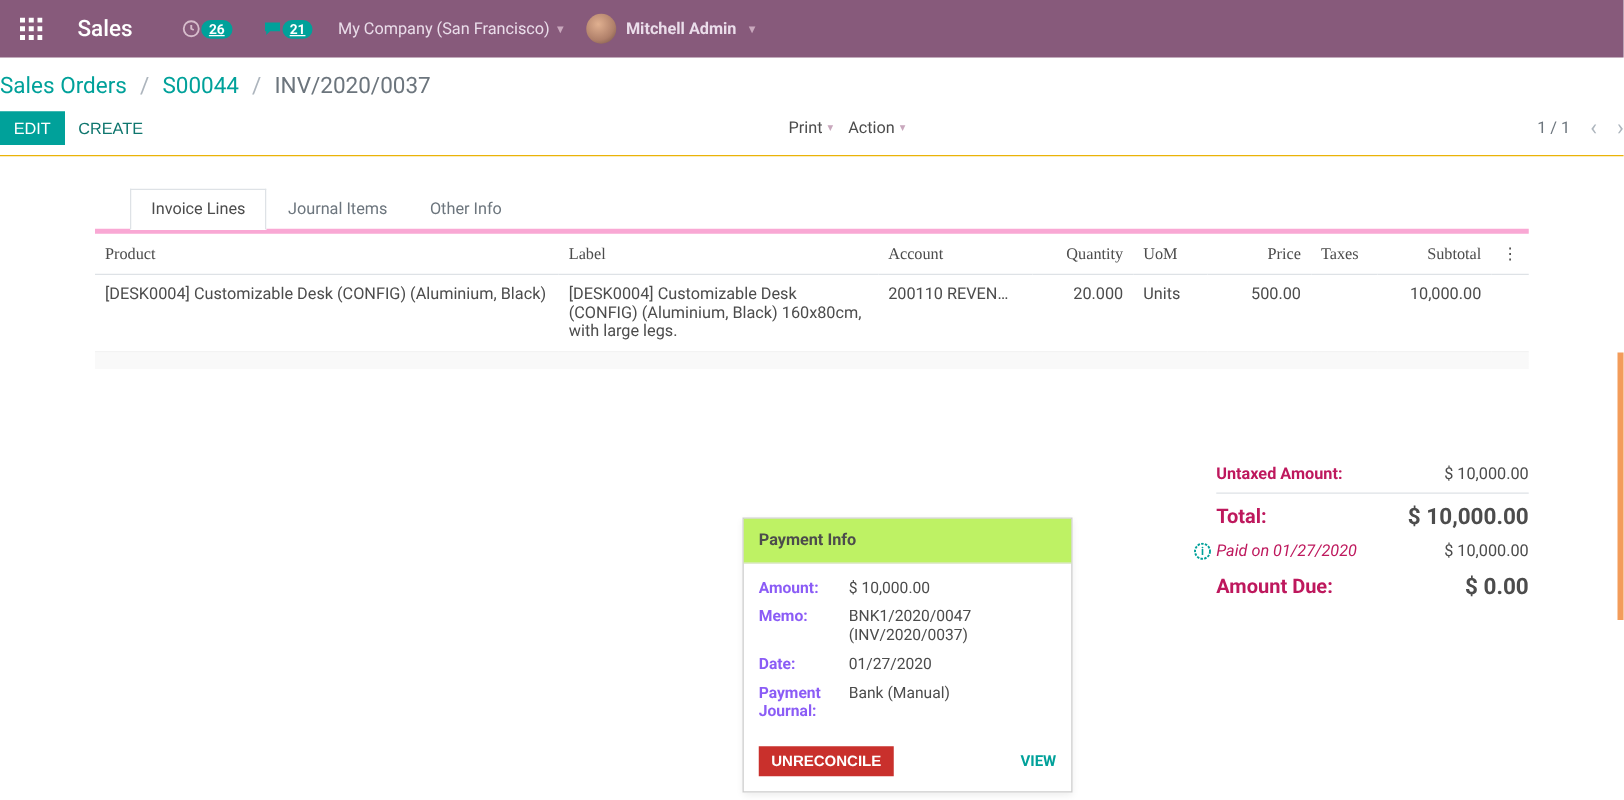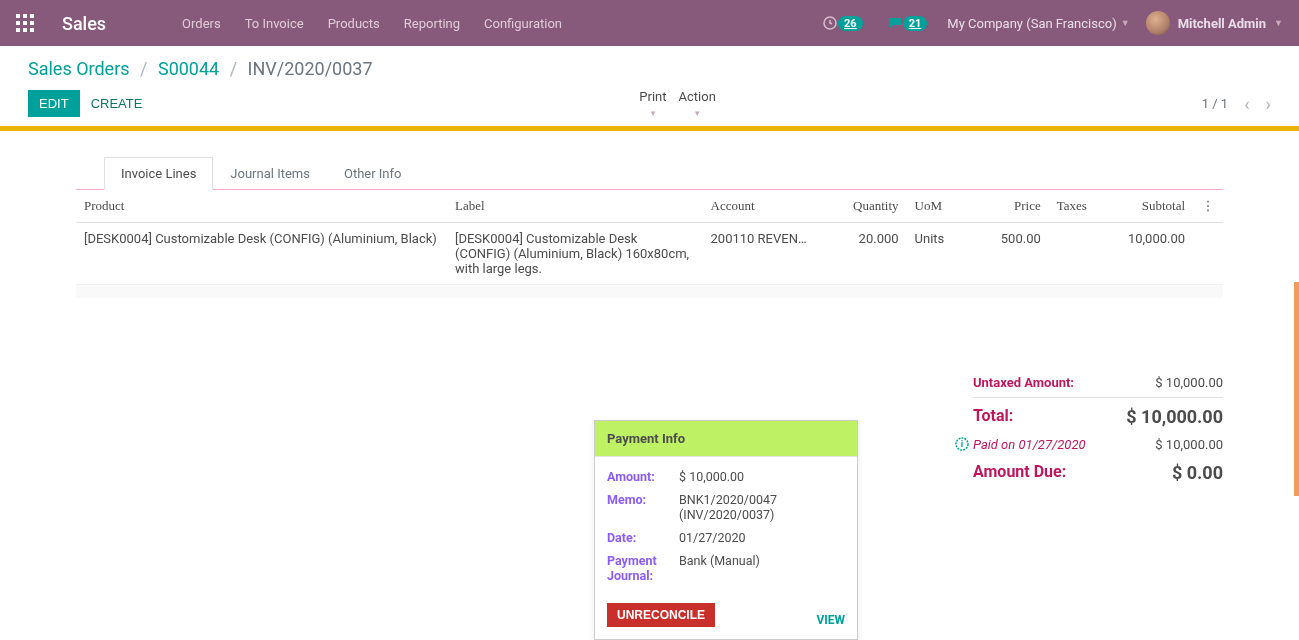--- a/index.html
+++ b/index.html
@@ -2,52 +2,52 @@
 <html><head>
 <meta charset="utf-8">
 <style>
 * { box-sizing: border-box; margin: 0; padding: 0; }
 body { font-family: -apple-system, BlinkMacSystemFont, "Segoe UI", Roboto, "Helvetica Neue", Arial, sans-serif; font-size: 13px; color: #4c4c4c; background: #fff; width: 1299px; height: 640px; overflow: hidden; position: relative; }
 
 
 .navbar { background: #875a7b; height: 46px; display: flex; align-items: center; padding: 0 16px; color: #fff; }
 .apps-icon { width: 18px; height: 18px; cursor: pointer; margin-right: 28px; }
 .apps-icon svg { display: block; }
-.brand { font-size: 18px; font-weight: 500; margin-right: 76px; cursor: pointer; }
+.brand { font-size: 18px; font-weight: 500; margin-right: 35px; cursor: pointer; }
 .nav-links { display: flex; gap: 24px; flex: 1; }
 .nav-link { color: #e0cbd8; font-size: 13px; cursor: pointer; }
 .nav-right { display: flex; align-items: center; gap: 16px; }
 .badge-wrap { display: inline-flex; align-items: center; cursor: pointer; padding: 2px 4px; border-radius: 10px; }
 .badge-wrap svg { margin-right: -2px; }
 .badge-pill { background: #00a19a; color: #fff; font-size: 11px; font-weight: 700; padding: 1px 6px; border-radius: 8px; margin-left: 2px; text-decoration: underline; }
 .company { color: #eaddea; font-size: 13px; cursor: pointer; display: inline-flex; align-items: center; gap: 4px; }
 .user { display: inline-flex; align-items: center; gap: 8px; cursor: pointer; color: #eaddea; font-size: 13px; font-weight: bold; }
 .avatar { width: 24px; height: 24px; border-radius: 50%; background: radial-gradient(circle at 40% 35%, #e0b090 0%, #b0806a 60%, #6d4c41 100%); }
 .caret { font-size: 9px; color: #c9a8bd; }
 
 
-.controlbar { border-bottom: 5px solid #eab308; padding: 12px 28px 8px; }
+.controlbar { border-bottom: 1px solid #eab308; padding: 12px 0 8px; }
 .breadcrumb { font-size: 18px; color: #6c757d; margin-bottom: 10px; }
 .breadcrumb .bc-link { color: #00a19a; cursor: pointer; }
 .breadcrumb .bc-sep { color: #adb5bd; margin: 0 6px; }
 .ctrl-row { display: flex; align-items: center; }
 .btn { padding: 5px 10px; font-size: 13px; border: 1px solid transparent; cursor: pointer; }
 .btn-primary { background: #00a19a; color: #fff; }
 .btn-link { color: #0f766e; background: none; text-align: center; }
 .ctrl-center { flex: 1; display: flex; justify-content: center; gap: 12px; }
-.ctrl-center .dd { color: #4c4c4c; cursor: pointer; font-size: 13px; display: inline-flex; align-items: center; gap: 4px; flex-direction: column; }
+.ctrl-center .dd { color: #4c4c4c; cursor: pointer; font-size: 13px; display: inline-flex; align-items: center; gap: 4px; }
 .pager { margin-left: auto; display: flex; align-items: center; gap: 16px; color: #6c757d; }
 .pager .arrow { color: #adb5bd; font-size: 18px; cursor: pointer; }
 
 
 .sheet-wrap { padding: 0 76px; position: relative; }
 .sheet { background: #fff; }
 
 
-.tabs { display: flex; border-bottom: 1px solid #f9a8d4; margin-top: 26px; padding-left: 28px; }
+.tabs { display: flex; border-bottom: 4px solid #f9a8d4; margin-top: 26px; padding-left: 28px; }
 .tab { padding: 8px 16px; border: 1px solid transparent; border-bottom: none; color: #6c757d; cursor: pointer; font-size: 13px; margin-bottom: -1px; }
 .tab.active { border-color: #dee2e6; background: #fff; border-bottom: 1px solid #fff; color: #4c4c4c; }
 
 
 table.lines { width: 100%; border-collapse: collapse; }
 table.lines th { text-align: left; padding: 8px; font-weight: 500; color: #4c4c4c; font-size: 13px; border-bottom: 1px solid #dee2e6; font-family: Liberation Serif, serif; }
 table.lines th.num, table.lines td.num { text-align: right; }
 table.lines td { padding: 8px; vertical-align: top; font-size: 13px; color: #4c4c4c; border-bottom: 1px solid #f0f0f0; }
 .col-kebab { width: 20px; text-align: center !important; color: #888; cursor: pointer; }
 .spacer-stripe { height: 26px; background: repeating-linear-gradient(#f9f9f9, #f9f9f9 13px, #fff 13px, #fff 26px); }
@@ -64,21 +64,21 @@
 .tot-row.sep { border-top: 1px solid #dee2e6; margin-top: 2px; padding-top: 8px; }
 .info-ico { position: absolute; left: -18px; width: 14px; height: 14px; cursor: pointer; }
 
 
 .popover { position: absolute; width: 264px; border: 1px solid #ccc; background: #fff; box-shadow: 0 2px 6px rgba(0,0,0,0.08); }
 .popover-head { background: #bef264; border-bottom: 1px solid #e6e6e6; padding: 10px 12px; font-weight: 700; font-size: 13px; }
 .popover-body { padding: 8px 12px; }
 .popover-body .prow { display: flex; padding: 4px 0; font-size: 12.5px; }
 .popover-body .plabel { width: 72px; font-weight: 700; color: #8b5cf6; }
 .popover-body .pval { flex: 1; color: #4c4c4c; }
-.popover-foot { display: flex; justify-content: space-between; align-items: flex-end; padding: 8px 12px 12px; }
+.popover-foot { display: flex; justify-content: space-between; align-items: center; padding: 8px 12px 12px; }
 .btn-danger { background: #c9302c; color: #fff; padding: 5px 10px; font-size: 12px; font-weight: 700; border: none; cursor: pointer; }
 .view-link { color: #00a19a; font-size: 12px; font-weight: 700; cursor: pointer; }
 
 
 .scroll-ind { position: absolute; right: 0; top: 282px; width: 5px; height: 214px; background: #f39c5a; }
 </style>
 </head>
 <body>
 
 <div class="navbar">
@@ -91,27 +91,20 @@
           <rect x="0" y="7" width="4" height="4"></rect>
           <rect x="7" y="7" width="4" height="4"></rect>
           <rect x="14" y="7" width="4" height="4"></rect>
           <rect x="0" y="14" width="4" height="4"></rect>
           <rect x="7" y="14" width="4" height="4"></rect>
           <rect x="14" y="14" width="4" height="4"></rect>
         </g>
       </svg>
   </span>
   <span class="brand">Sales</span>
-  <div class="nav-links">
-    <span class="nav-link">Orders</span>
-    <span class="nav-link">To Invoice</span>
-    <span class="nav-link">Products</span>
-    <span class="nav-link">Reporting</span>
-    <span class="nav-link">Configuration</span>
-  </div>
   <div class="nav-right">
     <span class="badge-wrap">
       <svg width="16" height="16" viewBox="0 0 16 16">
           <circle cx="8" cy="8" r="6" fill="none" stroke="#d6bccb" stroke-width="1.5"></circle>
           <path d="M8 5v3l2 1" stroke="#d6bccb" stroke-width="1.5" fill="none"></path>
         </svg>
       <span class="badge-pill">26</span>
     </span>
     <span class="badge-wrap">
       <svg width="16" height="16" viewBox="0 0 16 16">

